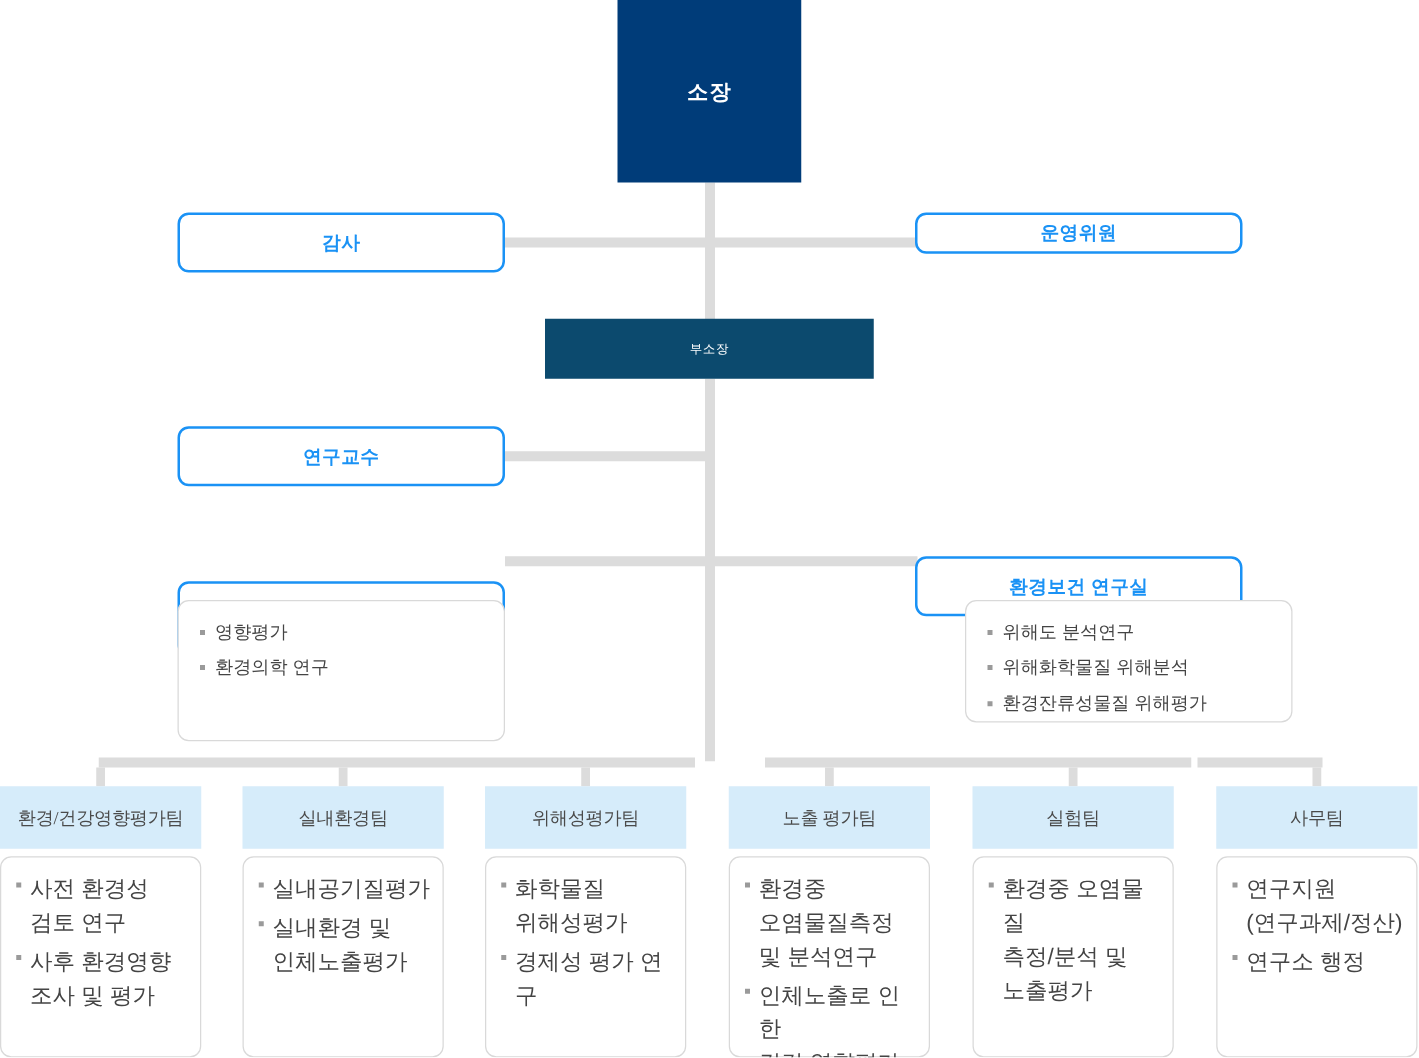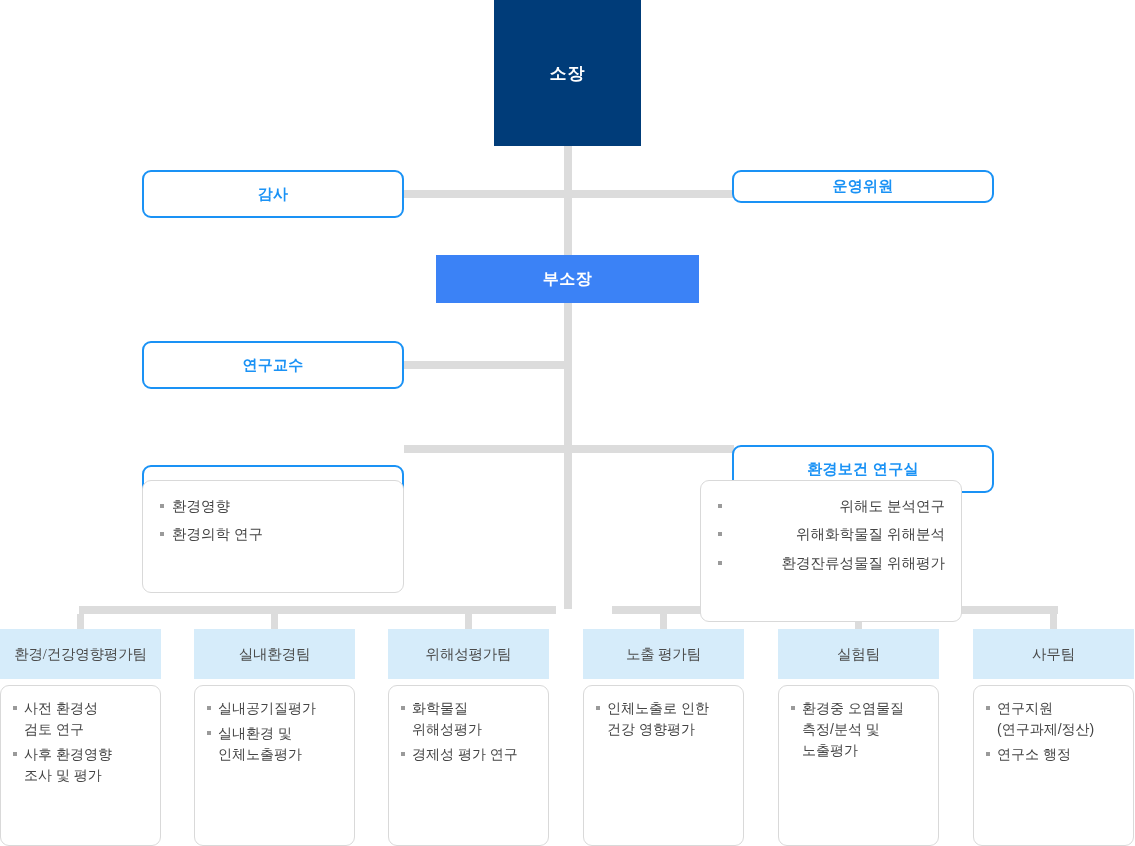--- a/index.html
+++ b/index.html
@@ -47,24 +47,24 @@
     letter-spacing: 1px;
   }
 
   
   .box-deputy {
     position: absolute;
     left: 436px;
     top: 255px;
     width: 263px;
     height: 48px;
-    background: #3b82f6;
+    background: #0c4a6e;
     color: #ffffff;
-    font-size: 16px;
-    font-weight: bold;
+    font-size: 10px;
+    font-weight: normal;
     display: flex;
     align-items: center;
     justify-content: center;
     letter-spacing: 0.5px;
   }
 
   
   .box-outline {
     position: absolute;
     box-sizing: border-box;
@@ -139,21 +139,21 @@
     border-radius: 9px;
     background: #ffffff;
     padding: 12px 10px 8px 12px;
   }
   .team-body ul {
     list-style: none;
     margin: 0;
     padding: 0;
   }
   .team-body li {
-    font-size: 14px;
+    font-size: 18px;
     color: #444444;
     line-height: 1.5;
     margin-bottom: 4px;
     padding-left: 11px;
     position: relative;
     white-space: pre-line;
   }
   .team-body li::before {
     content: "";
     position: absolute;
@@ -198,27 +198,27 @@
 
   <div class="box-outline" style="left:732px; top:170px; width:262px; height:33px;">운영위원</div>
 
   <div class="box-deputy">부소장</div>
 
   <div class="box-outline" style="left:142px; top:341px; width:262px; height:48px;">연구교수</div>
 
   <div class="box-outline" style="left:142px; top:425px; width:262px; height:60px;margin-top:40px;">환경의학 연구실</div>
   <div class="panel" style="left:142px; top:480px; width:262px; height:113px;">
     <ul>
-      <li>환경영향</li>
+      <li>영향평가</li>
       <li>환경의학 연구</li>
     </ul>
   </div>
 
   <div class="box-outline" style="left:732px; top:425px; width:262px; height:48px;margin-top:20px;">환경보건 연구실</div>
-  <div class="panel" style="left:700px; top:480px; width:262px; height:142px;text-align:right;">
+  <div class="panel" style="left:772px; top:480px; width:262px; height:98px;">
     <ul>
       <li>위해도 분석연구</li>
       <li>위해화학물질 위해분석</li>
       <li>환경잔류성물질 위해평가</li>
     </ul>
   </div>
 
   <div class="team" style="left:0px;">
     <div class="team-head">환경/건강영향평가팀</div>
     <div class="team-body">
@@ -250,20 +250,23 @@
 위해성평가</li>
         <li>경제성 평가 연구</li>
       </ul>
     </div>
   </div>
 
   <div class="team" style="left:583px;">
     <div class="team-head">노출 평가팀</div>
     <div class="team-body">
       <ul>
+        <li>환경중
+오염물질측정
+및 분석연구</li>
         <li>인체노출로 인한
 건강 영향평가</li>
       </ul>
     </div>
   </div>
 
   <div class="team" style="left:778px;">
     <div class="team-head">실험팀</div>
     <div class="team-body">
       <ul>

